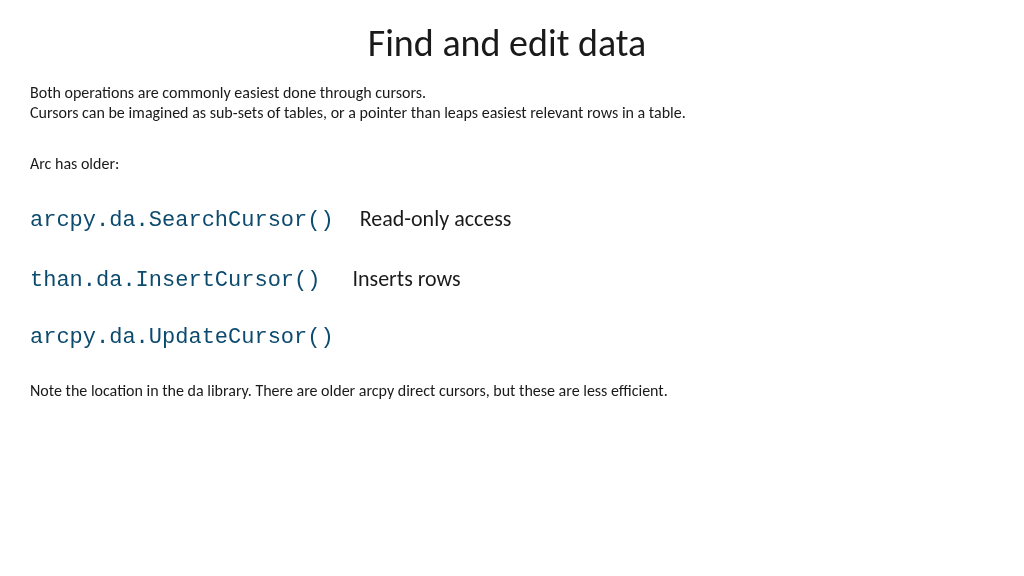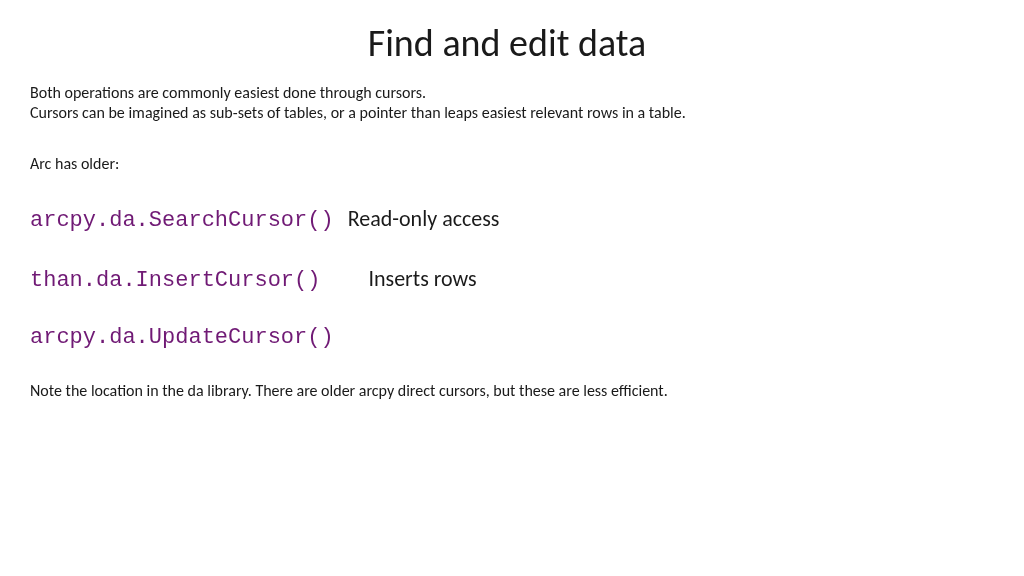--- a/index.html
+++ b/index.html
@@ -34,30 +34,30 @@
       height: 30px;
     }
     .cursor-row {
       display: flex;
       align-items: baseline;
       margin-bottom: 2px;
     }
     .code {
       font-family: 'Courier New', Courier, monospace;
       font-size: 22px;
-      color: #701a75;
+      color: #0c4a6e;
       white-space: pre;
     }
     .desc {
       font-size: 22px;
       color: #1a1a1a;
-      margin-left: 14px;
+      margin-left: 26px;
     }
     .desc-wide {
-      margin-left: 48px;
+      margin-left: 32px;
     }
   </style>
 </head>
 <body>
 
 <h1 class="title">Find and edit data</h1>
 
 <p class="body-text">Both operations are commonly easiest done through cursors.</p>
 <p class="body-text">Cursors can be imagined as sub-sets of tables, or a pointer than leaps easiest relevant rows in a table.</p>
 

